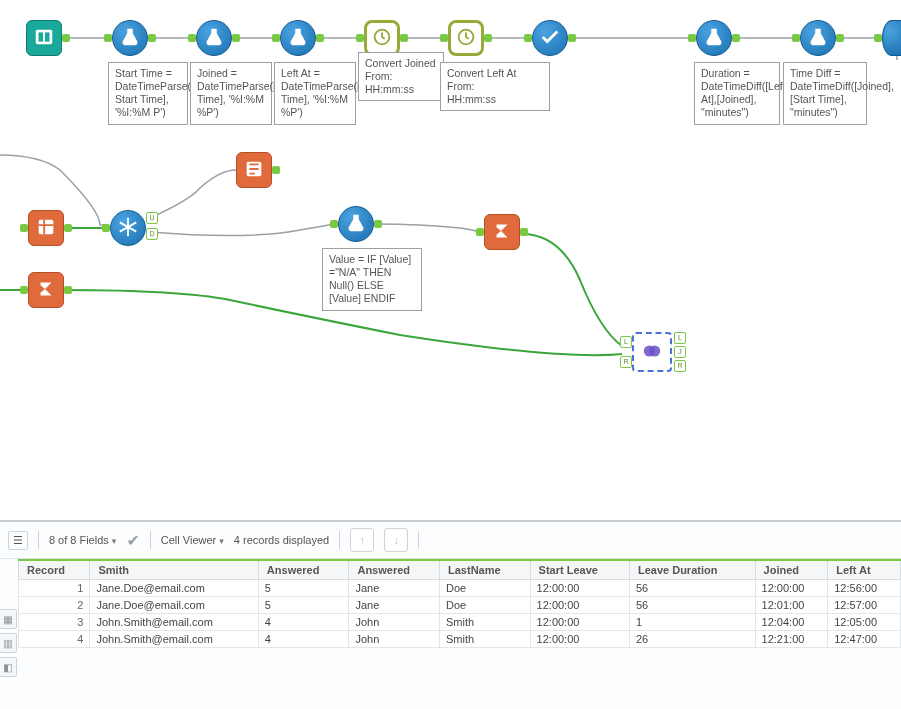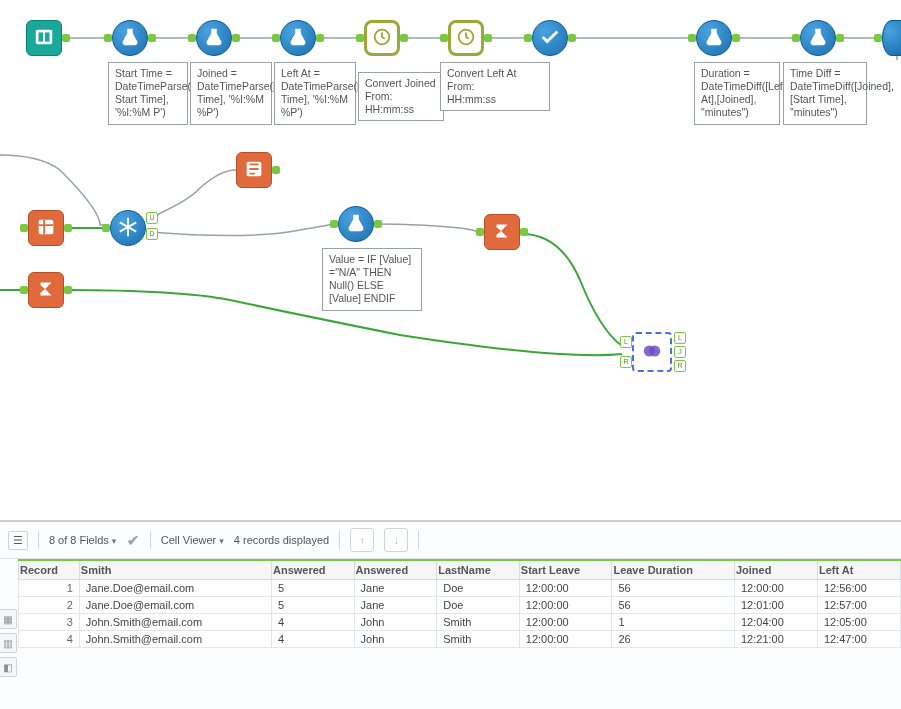--- a/index.html
+++ b/index.html
@@ -17,21 +17,21 @@
   .annot{position:absolute;background:#fff;border:1px solid #9aa0a6;padding:4px 6px;font-size:10.5px;line-height:1.25;color:#555;box-sizing:border-box}
   
   .results{position:absolute;top:520px;left:0;width:901px;height:189px;border-top:2px solid #c7cdd3;background:#fcfdfe;box-sizing:border-box}
   .res-title{padding:4px 8px;color:#2f7eb3;font-size:11px;border-bottom:1px solid #e0e4e8}
   .res-tools{display:flex;align-items:center;gap:10px;padding:6px 8px;border-bottom:1px solid #e0e4e8;color:#555}
   .res-tools .sep{width:1px;height:18px;background:#d0d4d8}
   .caret{font-size:9px;color:#777}
   .check{color:#9aa0a6;font-size:16px}
   .navarrow{width:22px;height:22px;border:1px solid #cfd4d9;border-radius:3px;display:inline-flex;align-items:center;justify-content:center;color:#b6bcc2;background:#fff}
   table.grid{border-collapse:collapse;width:100%;font-size:11px}
-  table.grid th{background:#f4f6f8;border:1px solid #d7dce0;border-top:2px solid #7ac943;padding:3px 1px;text-align:left;color:#555;font-weight:600}
+  table.grid th{background:#f4f6f8;border:1px solid #d7dce0;border-top:2px solid #7ac943;padding:3px 8px;text-align:left;color:#555;font-weight:600}
   table.grid td{border:1px solid #e3e7ea;padding:2px 6px;color:#444;background:#fff}
   table.grid td.rec{text-align:right;color:#666}
   .sidebtns{position:absolute;left:-1px;top:50px;display:flex;flex-direction:column;gap:4px}
   .sidebtn{width:16px;height:18px;border:1px solid #cfd4d9;border-radius:2px;background:#f4f6f8;display:flex;align-items:center;justify-content:center;font-size:10px;color:#8a9096}
   .gridwrap{position:relative;padding-left:18px}
 </style>
 </head>
 <body>
 
 <div class="canvas">
@@ -134,21 +134,21 @@
         </svg></span>
     </div>
 <div class="anchor" style="left:836px;top:34px"></div>
 
 <div class="anchor" style="left:874px;top:34px"></div>
 <div class="tool blue" style="left:882px;top:20px;width:20px;border-radius:50% 0 0 50%"></div>
 
 <div class="annot" style="left:108px;top:62px;width:80px">Start Time = DateTimeParse([Event Start Time], '%I:%M P')</div>
 <div class="annot" style="left:190px;top:62px;width:82px">Joined = DateTimeParse([Join Time], '%I:%M %P')</div>
 <div class="annot" style="left:274px;top:62px;width:82px">Left At = DateTimeParse([Leave Time], '%I:%M %P')</div>
-<div class="annot" style="left:358px;top:72px;width:86px;white-space:pre-line">Convert Joined From:
+<div class="annot" style="left:358px;top:52px;width:86px;white-space:pre-line">Convert Joined From:
 HH:mm:ss</div>
 <div class="annot" style="left:440px;top:62px;width:110px;white-space:pre-line">Convert Left At From:
 HH:mm:ss</div>
 <div class="annot" style="left:694px;top:62px;width:86px">Duration = DateTimeDiff([Left At],[Joined], "minutes")</div>
 <div class="annot" style="left:783px;top:62px;width:84px">Time Diff = DateTimeDiff([Joined],[Start Time], "minutes")</div>
 
 <div class="tool orange" style="left:236px;top:152px">
       <span><svg viewBox="0 0 24 24">
           <rect x="4" y="4" width="16" height="16" fill="#fff" rx="2"></rect>
           <path d="M7 7h10M7 12h10M7 17h6" stroke="#e06a3b" stroke-width="2"></path>

